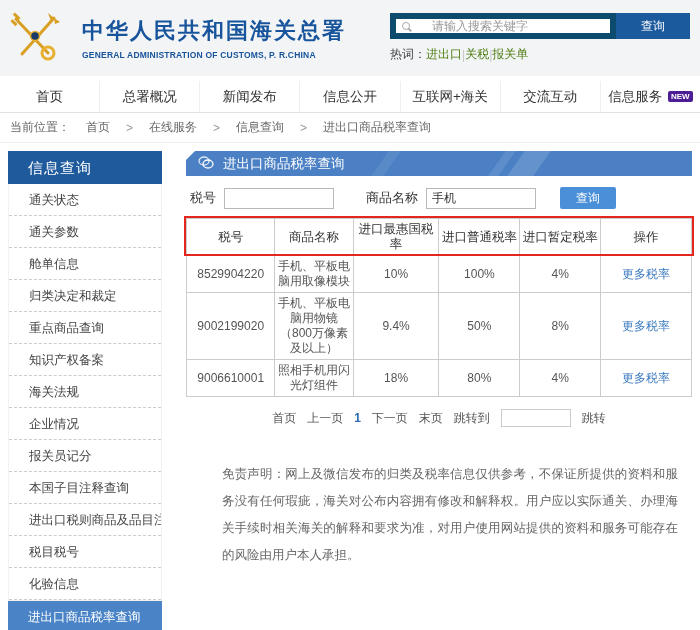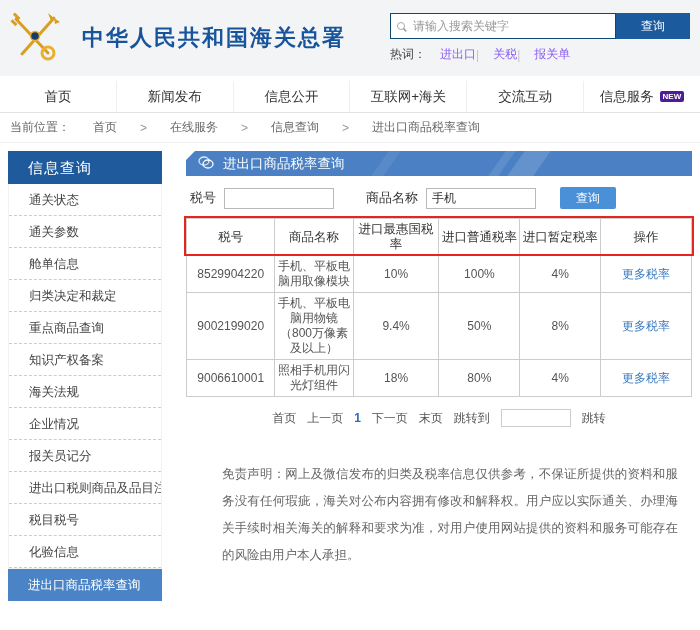--- a/index.html
+++ b/index.html
@@ -12,41 +12,41 @@
 
   
   .banner { height:76px; background:#f3f4f6; display:flex; justify-content:space-between;
             align-items:center; padding:0 10px 0 8px; }
   .brand { display:flex; align-items:center; gap:20px; }
   .brand-text .brand-title { font-size:22px; font-weight:bold; color:#17549b; letter-spacing:2px; }
   .brand-text .brand-sub { font-size:8.5px; font-weight:bold; color:#17549b; margin-top:4px; letter-spacing:.2px; }
 
   .search-area { width:300px; }
   .search-row { display:flex; height:26px; }
-  .search-box { flex:1; background:#fff; border:1px solid #0c4a6e; display:flex; align-items:center; padding:0 6px; gap:8px; }
+  .search-box { flex:1; background:#fff; border:6px solid #0c4a6e; display:flex; align-items:center; padding:0 6px; gap:22px; }
   .search-box input { border:none; outline:none; width:100%; font-size:12px; color:#333; background:transparent; }
   .search-box input::placeholder { color:#999; }
   .mag { width:8px; height:8px; border:1.5px solid #aaa; border-radius:50%; position:relative; flex-shrink:0; }
   .mag::after { content:""; position:absolute; width:4px; height:1.5px; background:#aaa;
                 transform:rotate(45deg); right:-3px; bottom:-1px; }
   .search-btn { width:74px; background:#1c5a9e; color:#fff; border:none; font-size:12px; cursor:pointer; }
   .hotwords { margin-top:7px; font-size:12px; color:#444; display:flex; align-items:center; }
   .hotwords .hw-sep { color:#c5c5c5; }
-  .hotwords a { color:#8b5cf6; text-decoration:none;margin-left:14px; }
+  .hotwords a { color:#4d7c0f; text-decoration:none; }
 
   
   .nav { height:32px; display:flex; background:#fff; margin-top:5px; border-bottom:1px solid #e2e2e2; }
   .nav-item { flex:1; text-align:center; line-height:32px; font-size:13.5px; color:#333;
               border-left:1px solid #efefef; cursor:pointer; white-space:nowrap; }
   .nav-item:first-child { border-left:none; }
   .badge-new { background:#4c1d95; color:#fff; font-size:8px; font-weight:bold;
                padding:1px 3px; border-radius:2px; margin-left:2px; vertical-align:2px; }
 
   
-  .breadcrumb { height:30px; display:flex; align-items:center; gap:23px; padding-left:10px;
+  .breadcrumb { height:30px; display:flex; align-items:center; gap:16px; padding-left:10px;
                 font-size:12px; color:#666; border-bottom:1px solid #f0f0f0; }
   .breadcrumb a { color:#666; text-decoration:none; }
   .crumb-sep { color:#999; }
 
   
   .content { display:flex; padding:8px 8px 0 8px; gap:24px; }
 
   
   .sidebar { width:154px; flex-shrink:0; }
   .sidebar-title { height:33px; line-height:33px; background:#1e5a9c; color:#fff;
@@ -113,20 +113,21 @@
             <rect x="3" y="12" width="7" height="3" transform="rotate(45 6 13)"></rect>
             <path d="M46 9 L52 13 L47 15 Z"></path>
             <path d="M46 9 L40 4 L43 12 Z"></path>
           </g>
           <circle cx="27" cy="27" r="4.5" fill="#1a3a6b"></circle>
           <circle cx="27" cy="27" r="4.5" fill="none" stroke="#e8b02e" stroke-width="1.5"></circle>
         </svg>
       </span>
       <div class="brand-text">
         <div class="brand-title">中华人民共和国海关总署</div>
+        <div class="brand-sub">GENERAL ADMINISTRATION OF CUSTOMS, P. R.CHINA</div>
       </div>
     </div>
 
     <div class="search-area">
       <div class="search-row">
         <div class="search-box">
           <span class="mag"></span>
           <input type="text" placeholder="请输入搜索关键字" style="">
         </div>
         <button class="search-btn">查询</button>
@@ -138,20 +139,23 @@
         <a href="#">关税</a>
         <span class="hw-sep">|</span>
         <a href="#">报关单</a>
       </div>
     </div>
   </header>
 
   <nav class="nav">
     <div class="nav-item">
       <span>首页</span>
+    </div>
+    <div class="nav-item">
+      <span>总署概况</span>
     </div>
     <div class="nav-item">
       <span>新闻发布</span>
     </div>
     <div class="nav-item">
       <span>信息公开</span>
     </div>
     <div class="nav-item">
       <span>互联网+海关</span>
     </div>
@@ -182,20 +186,21 @@
       <ul>
         <li>通关状态</li>
         <li>通关参数</li>
         <li>舱单信息</li>
         <li>归类决定和裁定</li>
         <li>重点商品查询</li>
         <li>知识产权备案</li>
         <li>海关法规</li>
         <li>企业情况</li>
         <li>报关员记分</li>
+        <li>本国子目注释查询</li>
         <li>进出口税则商品及品目注释...</li>
         <li>税目税号</li>
         <li>化验信息</li>
       </ul>
       <div class="sidebar-active">进出口商品税率查询</div>
     </aside>
 
     <main class="main">
 
       <div class="main-titlebar">

